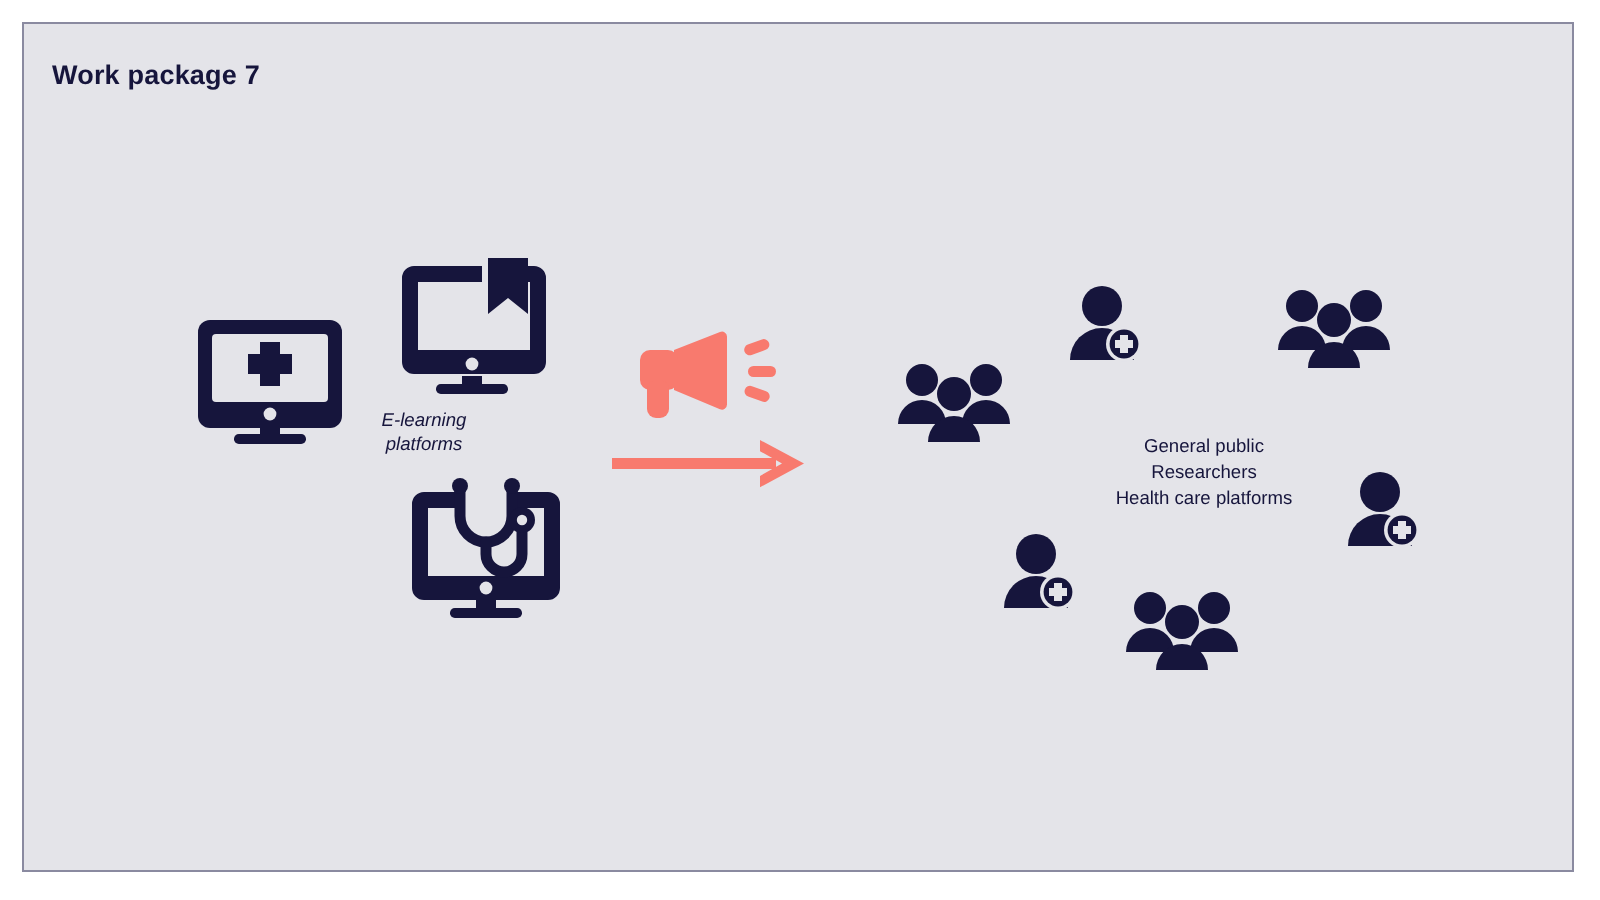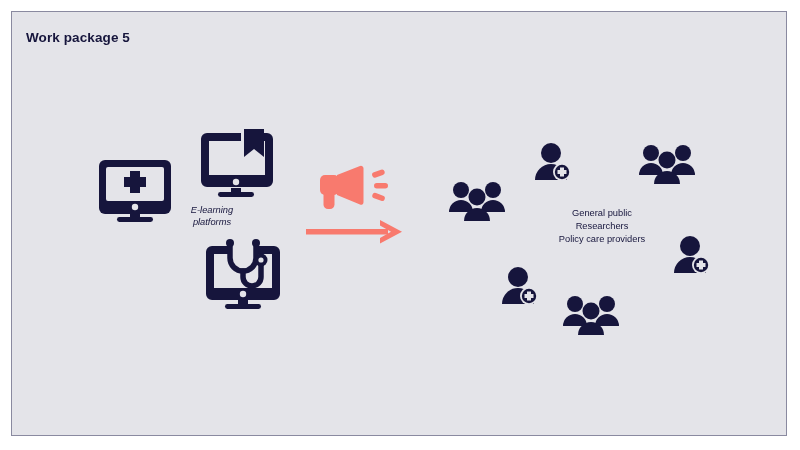--- a/index.html
+++ b/index.html
@@ -55,33 +55,33 @@
   }
   #elearning-label {
     left: 160px;
     top: 193px;
     width: 80px;
     font-size: 9.3px;
     font-style: italic;
   }
   #audience-label {
     left: 516px;
-    top: 195px;
+    top: 205px;
     width: 148px;
     font-size: 9.3px;
     line-height: 1.38;
   }
   #audience-label .aud-line { display: block; white-space: nowrap; }
 </style>
 </head>
 <body>
 
 <div id="slide">
 
-  <div id="slide-title">Work package 5</div>
+  <div id="slide-title">Work package 7</div>
 
   <div class="icon-abs" style="left:82px; top:140px;">
     <svg width="82" height="72" viewBox="0 0 82 72" fill="none">
 
       <rect x="5" y="8" width="72" height="54" rx="6" fill="#16153c"></rect>
 
       <rect x="12" y="15" width="58" height="34" rx="2" fill="#e4e4e9"></rect>
 
       <circle cx="41" cy="55" r="3.2" fill="#e4e4e9"></circle>
 
@@ -213,16 +213,16 @@
       <circle cx="45" cy="10" r="8" fill="#16153c"></circle>
       <path d="M33 32 a12 12 0 0 1 24 0 z" fill="#16153c"></path>
       <circle cx="29" cy="17" r="8.5" fill="#16153c"></circle>
       <path d="M16 41 a13 13 0 0 1 26 0 z" fill="#16153c"></path>
     </svg>
   </div>
 
   <div id="audience-label" class="label-text">
     <span class="aud-line">General public</span>
     <span class="aud-line">Researchers</span>
-    <span class="aud-line">Policy care providers</span>
+    <span class="aud-line">Health care platforms</span>
   </div>
 
 </div>
 
 </body></html>

